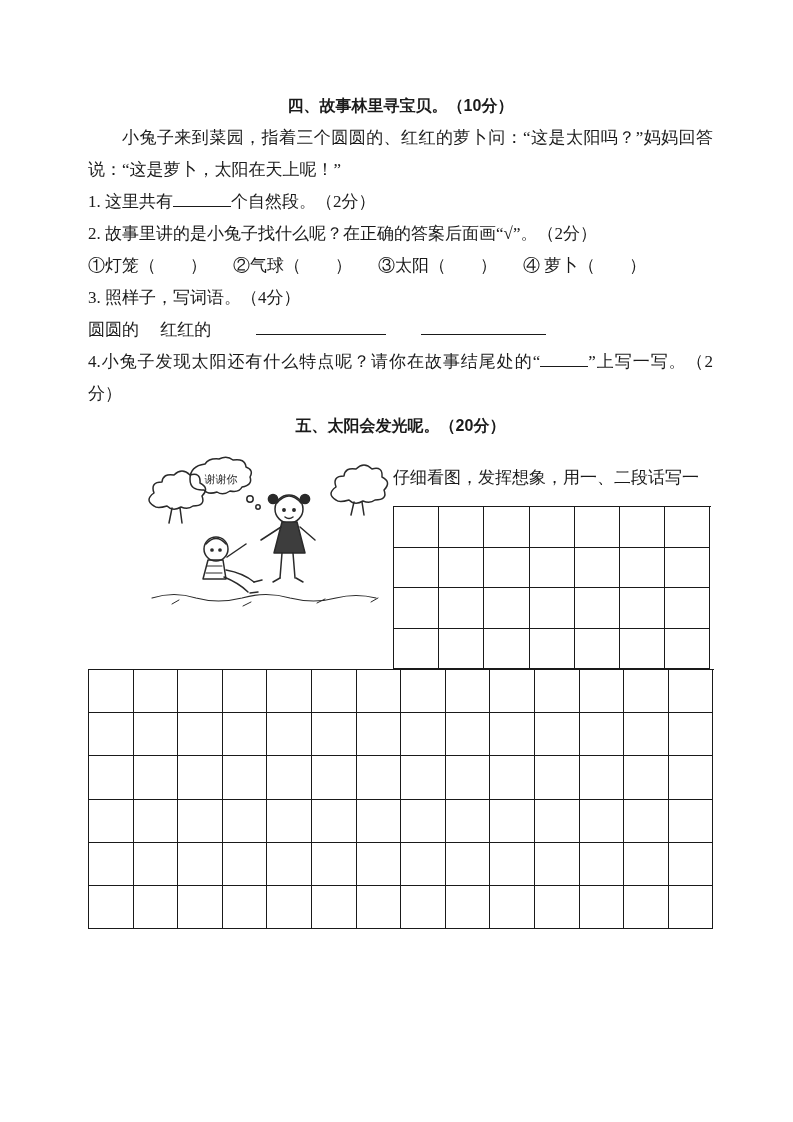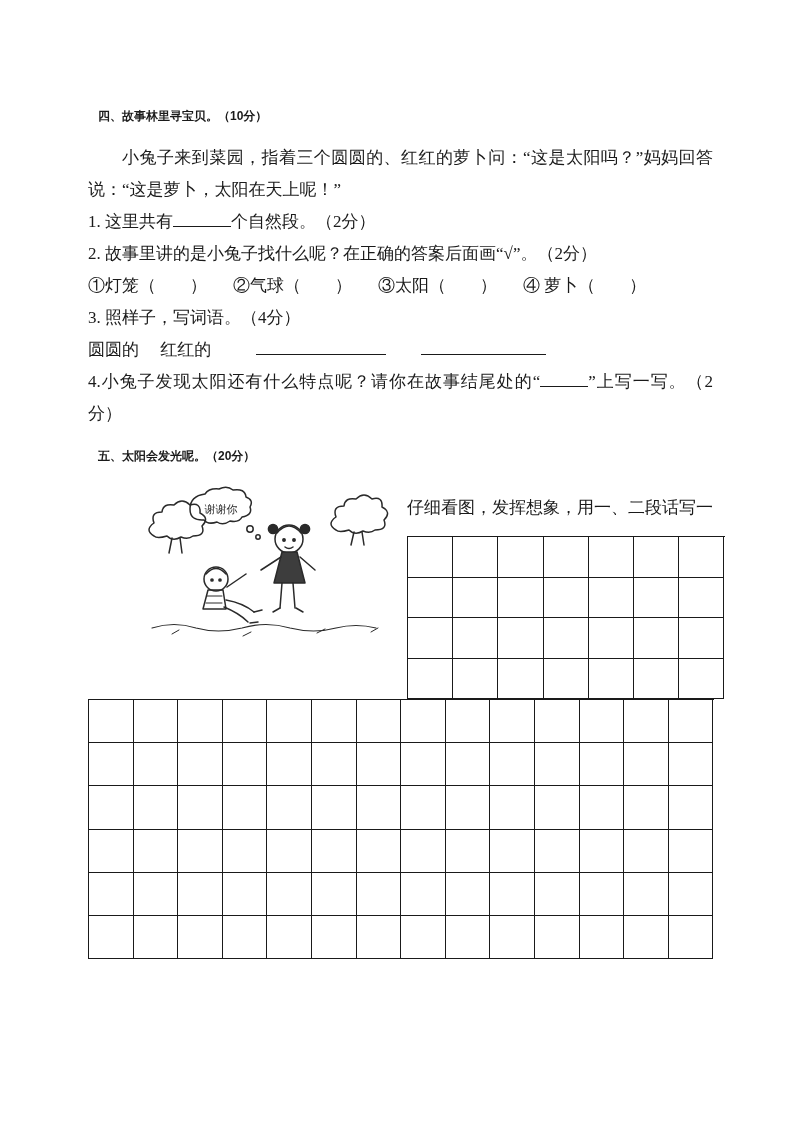--- a/index.html
+++ b/index.html
@@ -1,32 +1,32 @@
 <!DOCTYPE html>
 <html><head>
 <meta charset="utf-8">
 <style>
   html,body{margin:0;padding:0;}
   body{background:#e9e9e9;}
   .page{position:relative;width:793px;height:1122px;margin:0 auto;background:#ffffff;color:#1a1a1a;
         font-family:"Liberation Serif","DejaVu Serif",serif;overflow:hidden;}
   .content{position:absolute;left:88px;top:90px;width:625px;font-size:17px;line-height:32px;}
-  .sec-title{margin:10px;font-size:12px;line-height:32px;font-weight:700;
-             font-family:"Liberation Sans","DejaVu Sans",sans-serif;}
+  .sec-title{margin:0;font-size:16px;line-height:32px;font-weight:700;
+             font-family:"Liberation Sans","DejaVu Sans",sans-serif;text-align:center;}
   p{margin:0;text-align:justify;}
   .indent{text-indent:2em;}
   .blank{display:inline-block;border-bottom:1px solid #1a1a1a;height:16px;}
   .w58{width:58px}.w185{width:185px}.w130{width:130px}.w125{width:125px}.w48{width:48px}
   .ml45{margin-left:45px}.ml35{margin-left:35px}
   .options{display:flex;align-items:center;}
   .options span{margin-right:26px;white-space:nowrap;}
   .writing-row{display:flex;margin-top:14px;}
   .pic-box{flex:none;width:252px;height:155px;margin-left:50px;}
   .pic-box svg{width:100%;height:100%;display:block;}
-  .right-col{flex:none;width:318px;margin-left:17px;}
+  .right-col{flex:none;width:318px;margin-left:3px;}
   .caption{margin:6px 0 0;line-height:32px;text-align:left;}
   .grid{border-top:1px solid #1a1a1a;border-left:1px solid #1a1a1a;}
   .grid-row{display:flex;}
   .grid .cell{border-right:1px solid #1a1a1a;border-bottom:1px solid #1a1a1a;background:#fff;}
   .small-grid{margin-top:12px;width:317px;}
   .small-grid .cell{width:44.2px;height:39.5px;}
   .big-grid{width:625px;}
   .big-grid .cell{width:43.6px;height:42.2px;}
 </style>
 </head>

